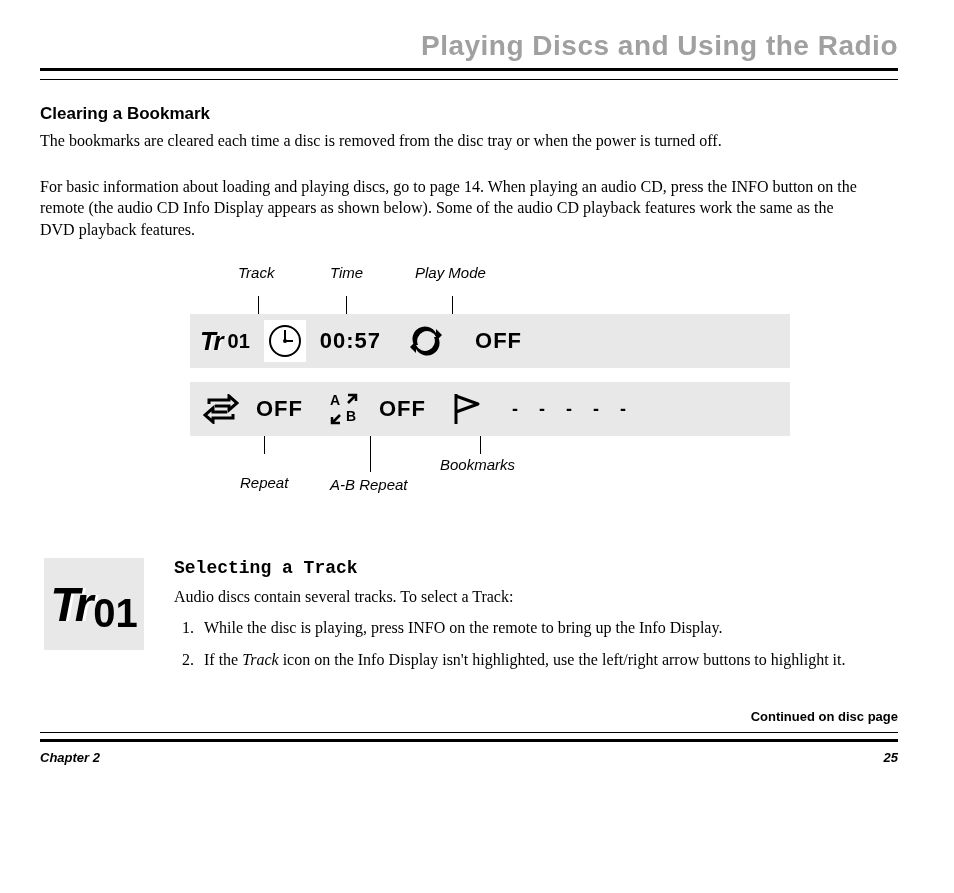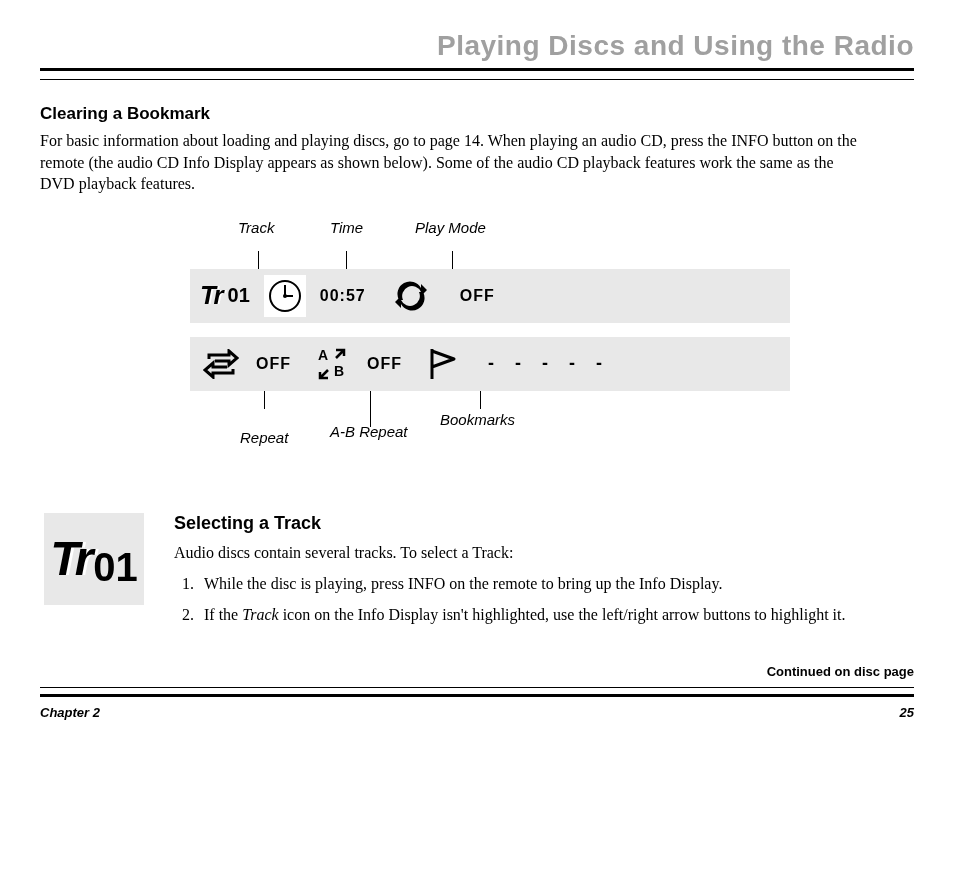--- a/index.html
+++ b/index.html
@@ -4,21 +4,21 @@
 <style>
   body {
     margin: 0;
     padding: 0;
     background: #fff;
     font-family: Georgia, 'Times New Roman', serif;
     color: #000;
     width: 954px;
   }
   .page {
-    padding: 30px 40px 20px 40px;
+    padding: 30px 56px 20px 40px;
     box-sizing: border-box;
   }
   .chapter-title {
     font-family: Arial, Helvetica, sans-serif;
     font-weight: 900;
     font-size: 28px;
     color: #a0a0a0;
     text-align: right;
     letter-spacing: 0.5px;
     margin: 0 0 6px 0;
@@ -115,21 +115,21 @@
     background: #fff;
     width: 42px;
     height: 42px;
     display: flex;
     align-items: center;
     justify-content: center;
   }
   .lcd-text {
     font-family: "Arial Narrow", Arial, sans-serif;
     font-weight: bold;
-    font-size: 16px;
+    font-size: 22px;
     letter-spacing: 1px;
   }
   .lcd-small {
     font-family: "Arial Narrow", Arial, sans-serif;
     font-weight: bold;
     font-size: 20px;
   }
   .tr-icon {
     font-family: "Arial Black", Arial, sans-serif;
     font-weight: 900;
@@ -189,21 +189,21 @@
     font-family: "Arial Narrow", Arial, sans-serif;
     font-weight: 700;
     font-size: 40px;
     margin-left: 4px;
     margin-top: 18px;
   }
   .track-content {
     flex: 1;
   }
   .track-content h3 {
-    font-family: Liberation Sans, sans-serif;
+    font-family: Liberation Mono, monospace;
     font-weight: bold;
     font-size: 18px;
     margin: 0 0 10px 0;
   }
   .track-content p {
     font-size: 16px;
     margin: 0 0 10px 0;
   }
   ol.steps {
     font-size: 16px;
@@ -236,20 +236,21 @@
 </head>
 <body>
 
 <div class="page">
 
   <h1 class="chapter-title">Playing Discs and Using the Radio</h1>
   <hr class="hr-thick">
   <hr class="hr-thin">
 
   <h3 class="subhead">Clearing a Bookmark</h3>
+  <p class="body">The bookmarks are cleared each time a disc is removed from the disc tray or when the power is turned off.</p>
 
   <p class="body">For basic information about loading and playing discs, go to page 14. When playing an audio CD, press the INFO button on the remote (the audio CD Info Display appears as shown below). Some of the audio CD playback features work the same as the DVD playback features.</p>
 
   <div class="display-block">
 
     <div class="callout-row">
       <span style="left:48px">Track</span>
       <span style="left:140px">Time</span>
       <span style="left:225px">Play Mode</span>
     </div>
@@ -307,21 +308,21 @@
       <span class="dashes" style="margin-left:10px">- - - - -</span>
     </div>
 
     <div class="callout-lines-bottom">
       <div class="vline" style="left:74px"></div>
       <div class="vline" style="left:180px;height:36px"></div>
       <div class="vline" style="left:290px"></div>
     </div>
     <div class="callout-row-bottom">
       <span style="left:50px;top:20px">Repeat</span>
-      <span style="left:140px;top:14px">A-B Repeat</span>
+      <span style="left:140px;top:22px">A-B Repeat</span>
       <span style="left:250px;top:2px">Bookmarks</span>
     </div>
 
   </div>
 
   <div class="track-section">
     <div class="track-icon-big">
       <span class="tr">Tr</span>
       <span class="num">01</span>
     </div>

